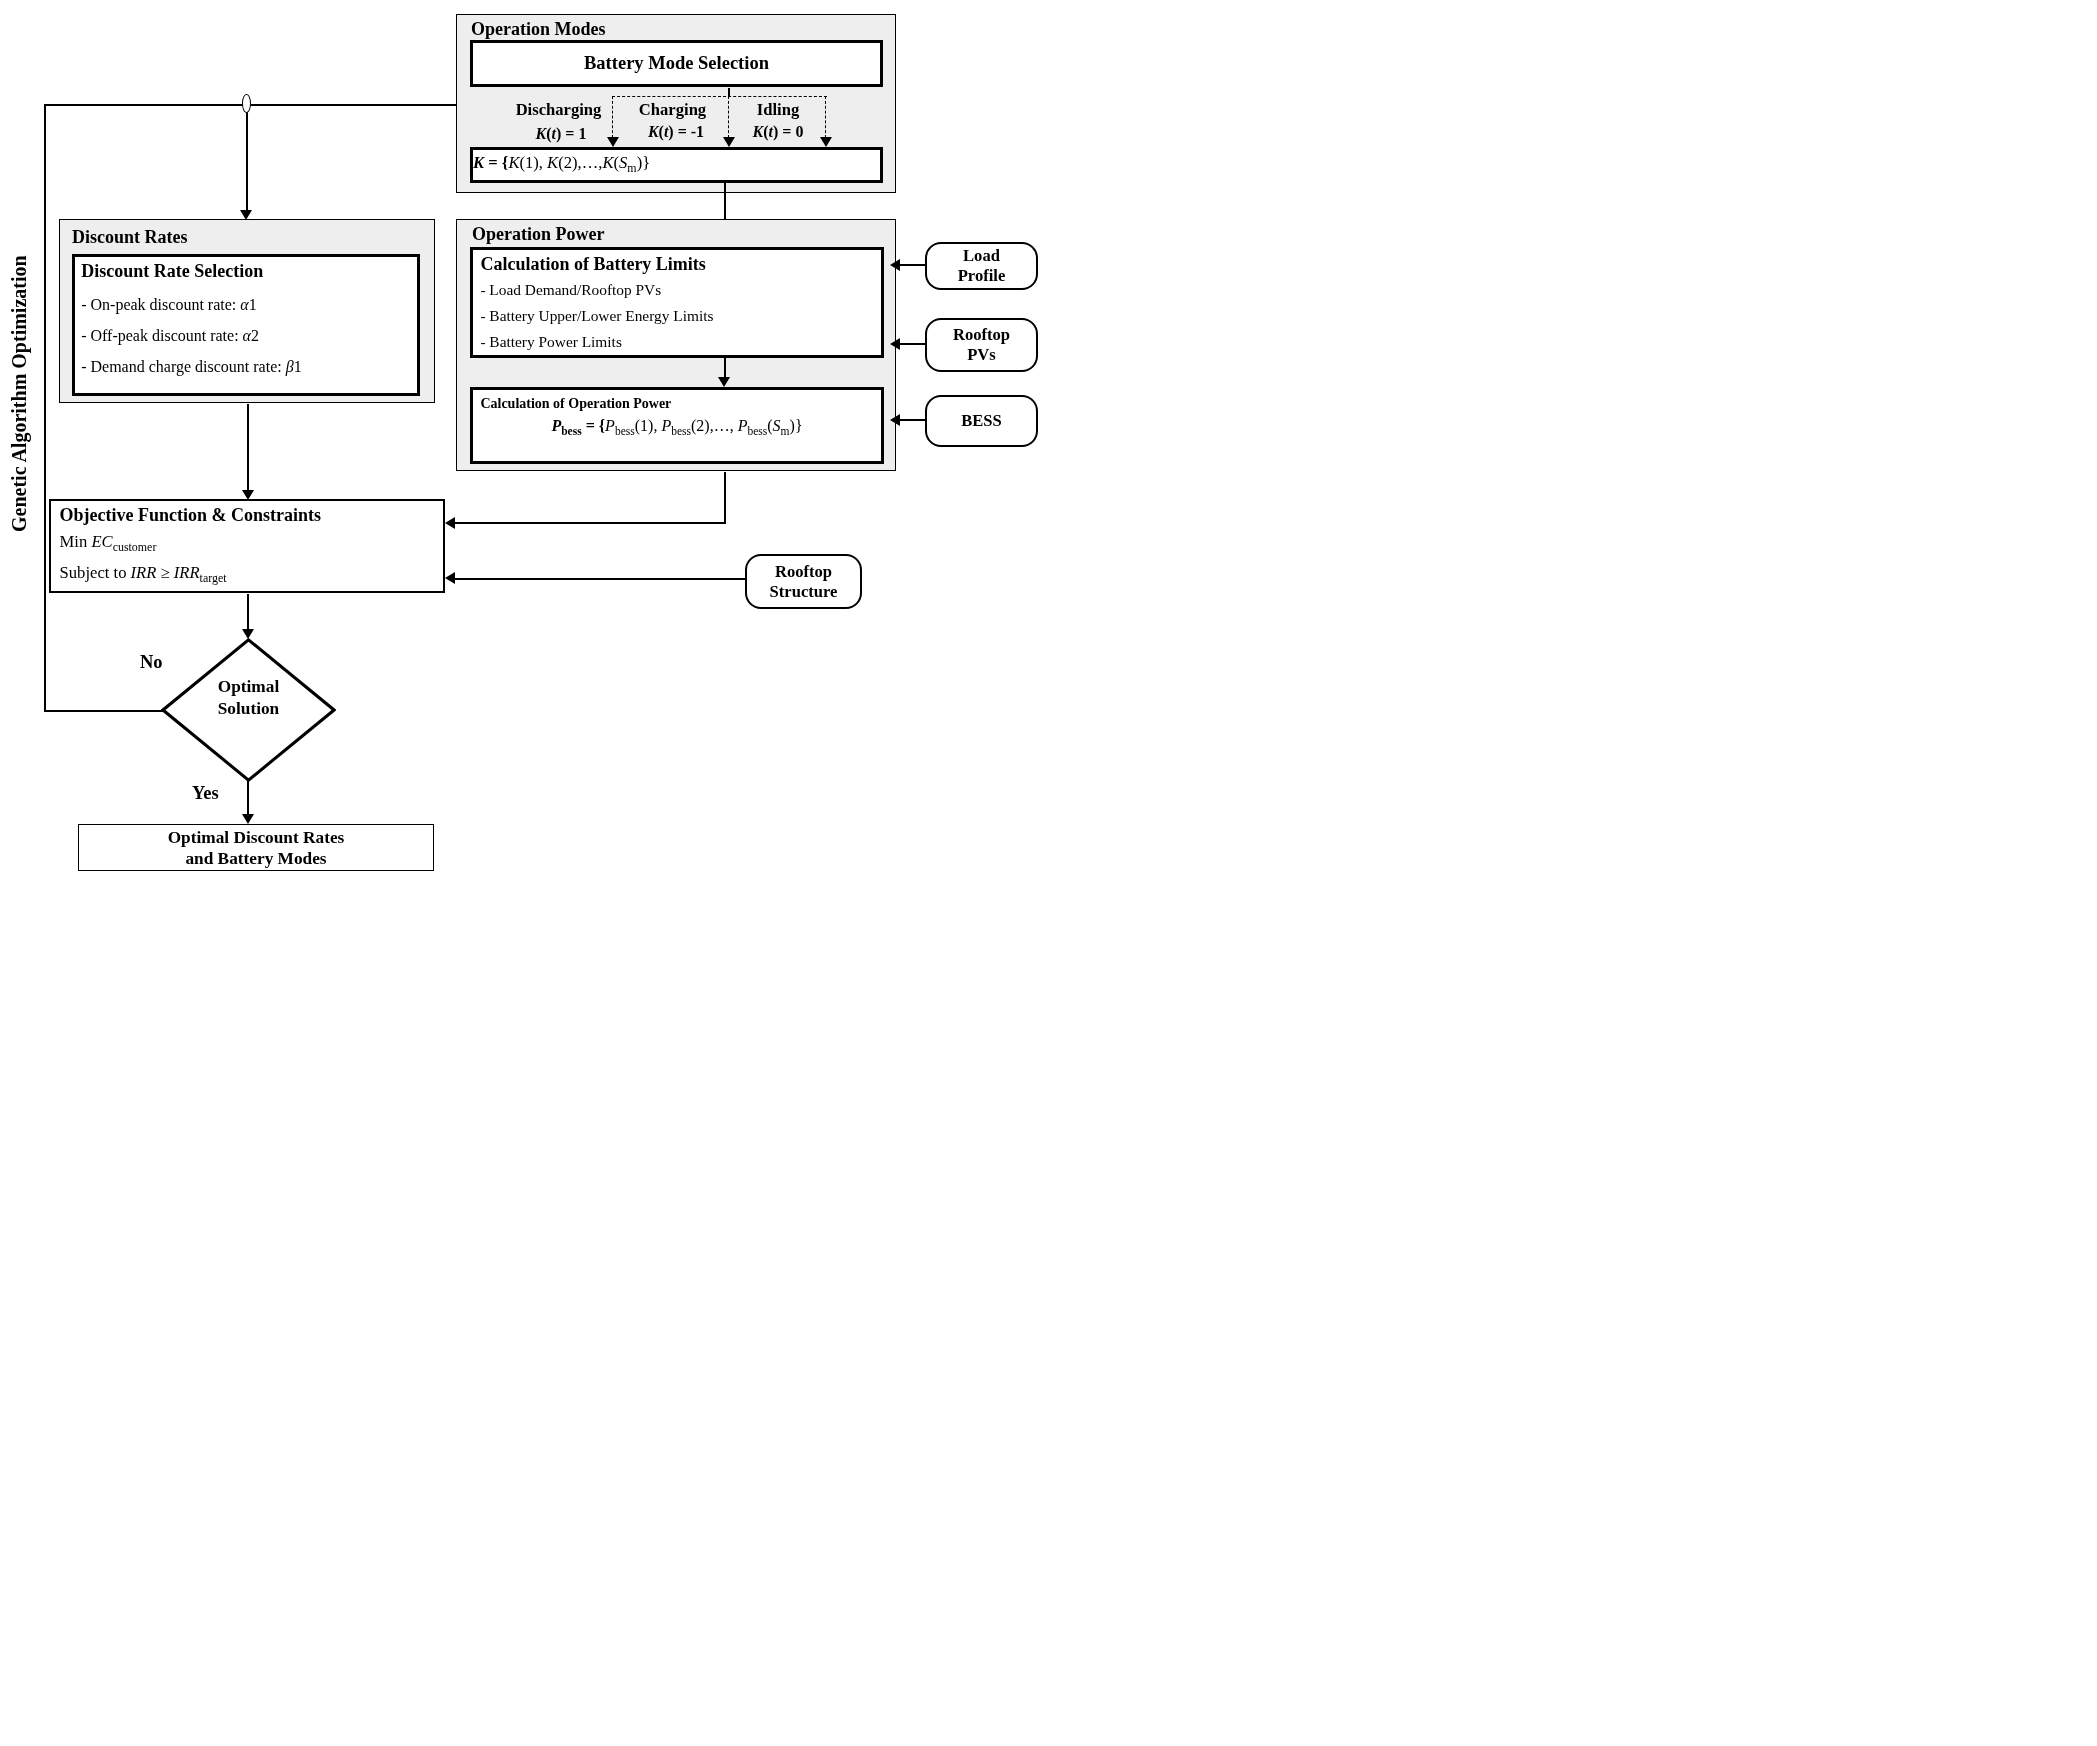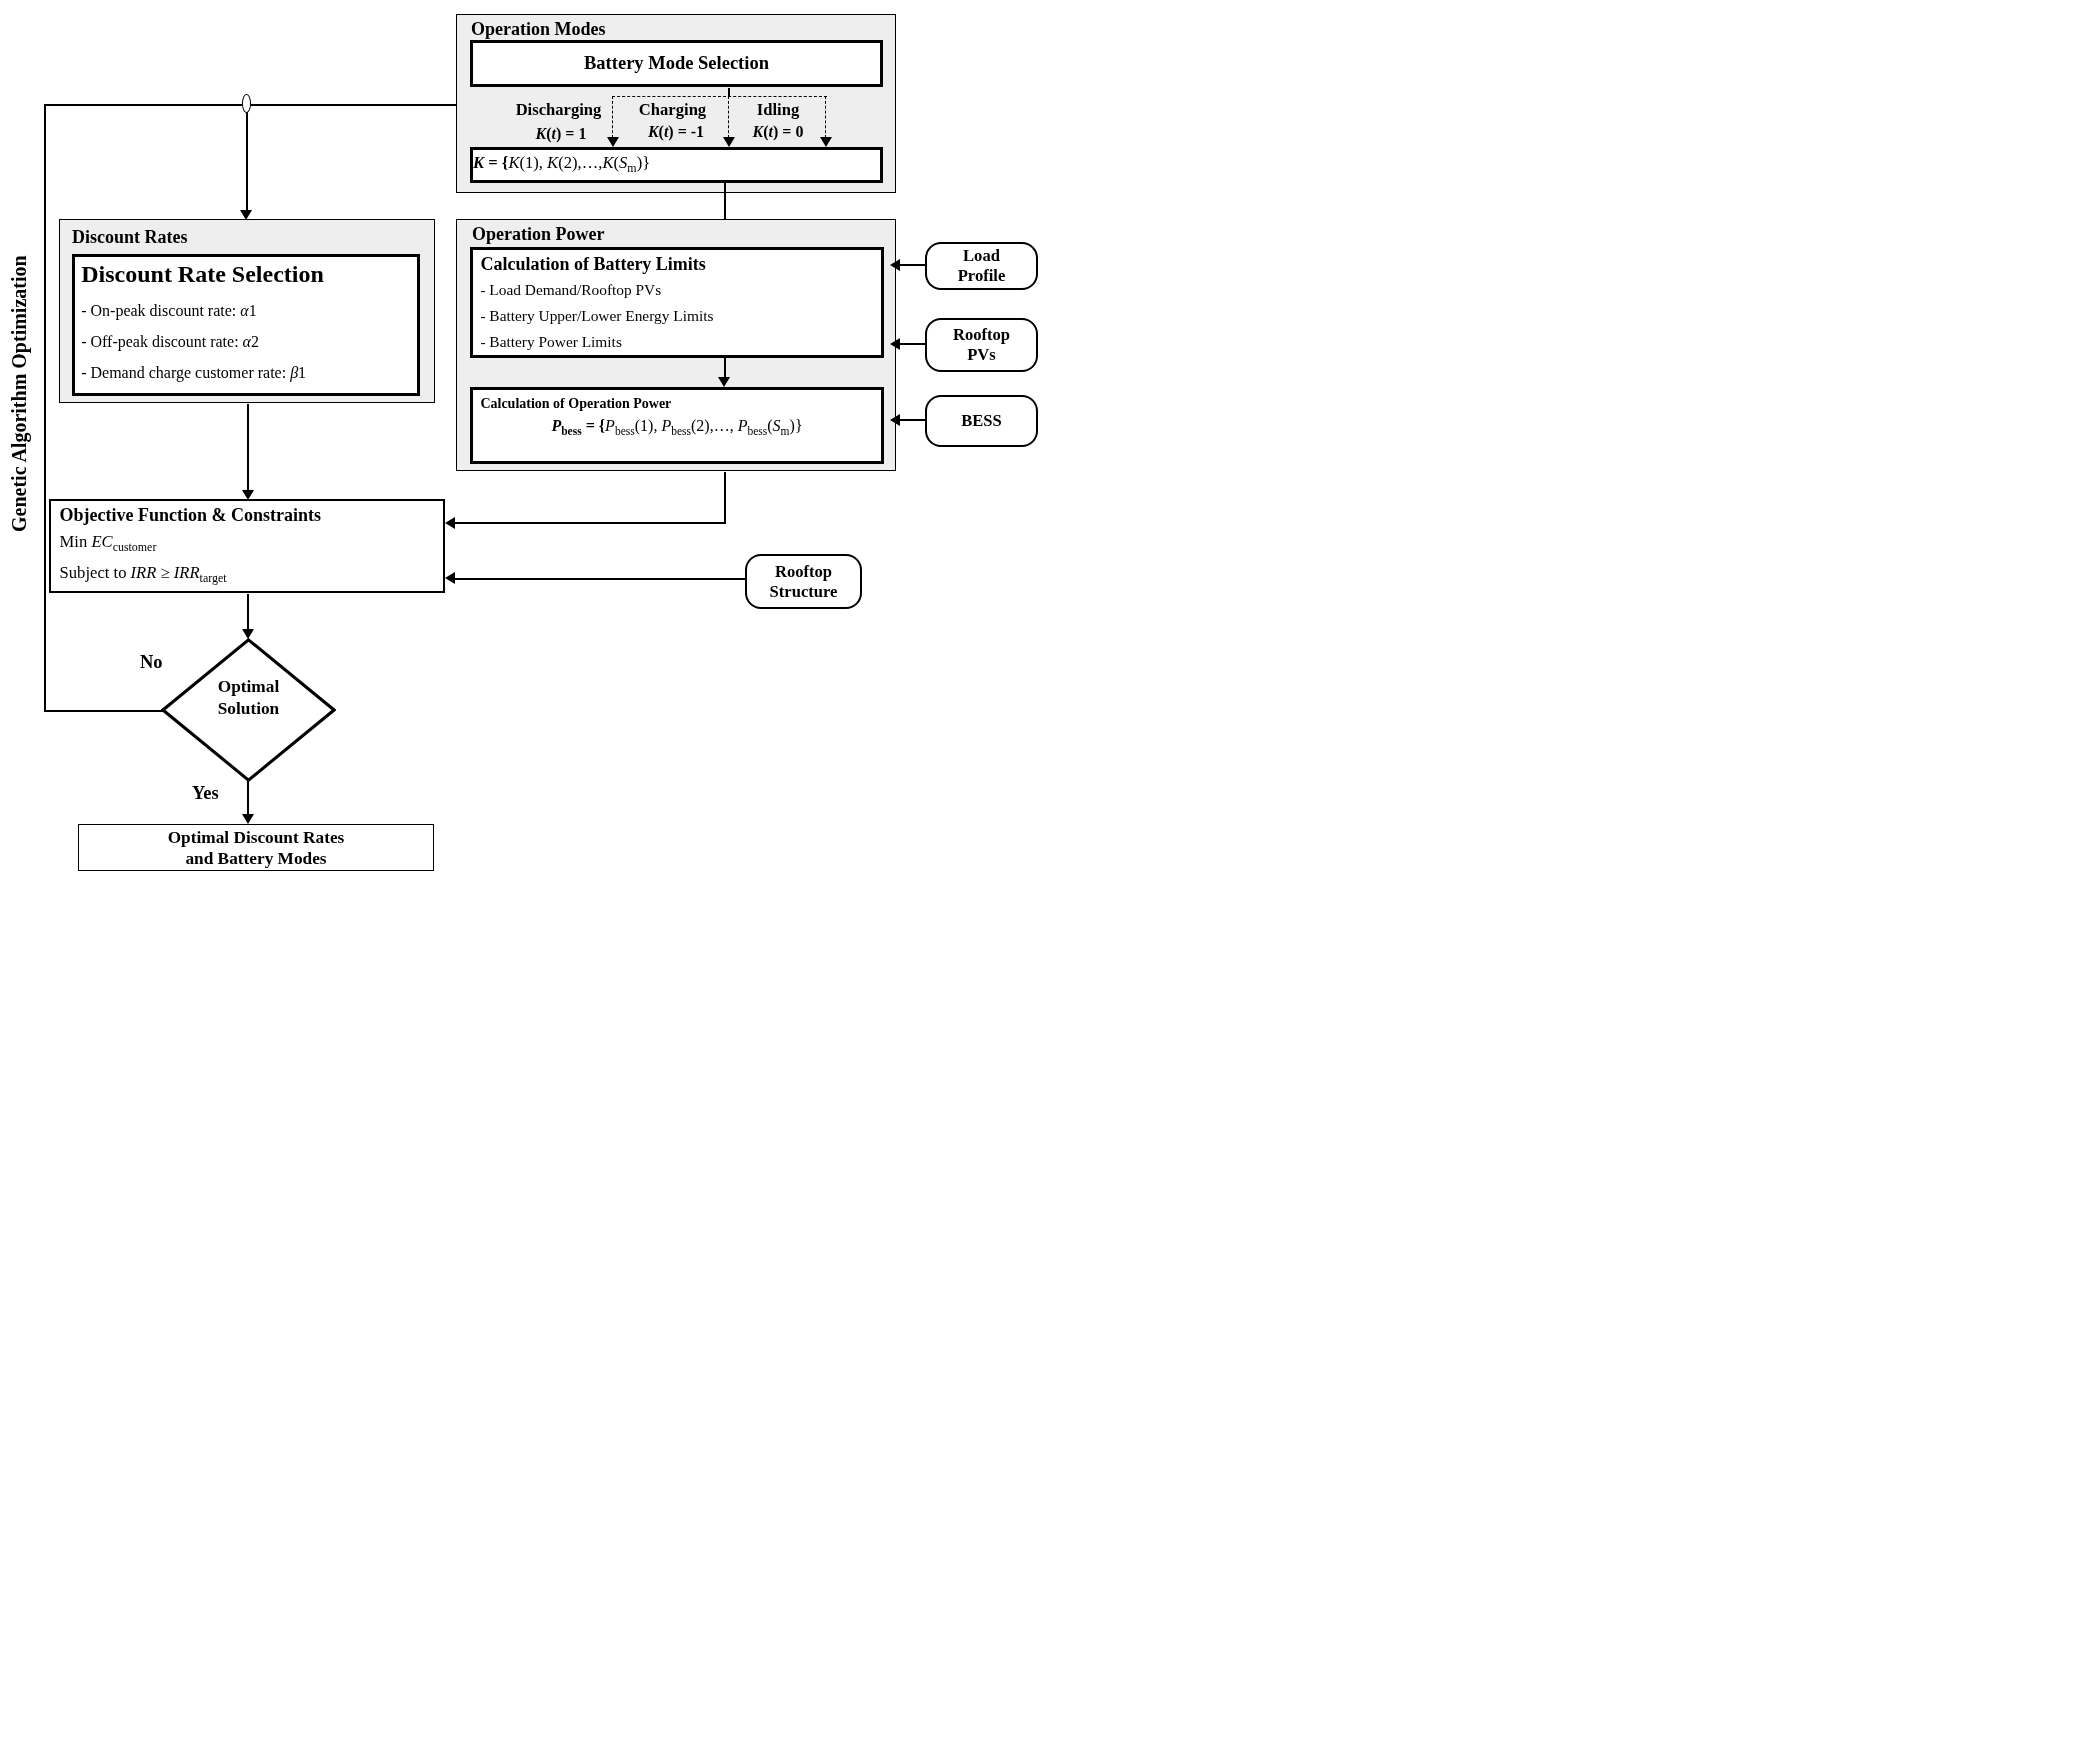--- a/index.html
+++ b/index.html
@@ -107,25 +107,25 @@
   </div>
 
   <div class="vline" style="left:724px;top:472px;width:1.8px;height:52px;"></div>
   <div class="hline" style="left:454px;top:522px;width:272px;height:1.8px;"></div>
   <div class="arrL" style="left:445px;top:517px;"></div>
 
   <div class="panel" style="left:59px;top:219px;width:376px;height:184px;"></div>
   <div class="t ptitle" style="left:72px;top:227px;">Discount Rates</div>
 
   <div class="wbox" style="left:72px;top:254px;width:348px;height:142px;">
-    <div style="padding:3.7px 0 0 6.2px;font-size:24px;font-weight:bold;">Discount Rate Selection</div>
+    <div style="padding:3.7px 0 0 6.2px;font-size:18px;font-weight:bold;">Discount Rate Selection</div>
     <div style="padding:7.4px 0 0 6.2px;font-size:16px;line-height:31px;">
       <div><span class="rt-n">- On-peak discount rate: </span><span class="rt-i">α</span><span class="rt-n">1</span></div>
       <div><span class="rt-n">- Off-peak discount rate: </span><span class="rt-i">α</span><span class="rt-n">2</span></div>
-      <div><span class="rt-n">- Demand charge customer rate: </span><span class="rt-i">β</span><span class="rt-n">1</span></div>
+      <div><span class="rt-n">- Demand charge discount rate: </span><span class="rt-i">β</span><span class="rt-n">1</span></div>
     </div>
   </div>
 
   <div class="vline" style="left:247px;top:404px;width:1.8px;height:87px;"></div>
   <div class="arrD" style="left:242px;top:490px;"></div>
 
   <div class="wbox" style="left:49px;top:499px;width:396px;height:94px;border-width:2.5px;">
     <div style="padding:3.7px 0 0 8.6px;font-size:18px;font-weight:bold;">Objective Function &amp; Constraints</div>
     <div style="padding:6.2px 0 0 8.6px;font-size:16.6px;"><span class="rt-n">Min </span><span class="rt-i">EC</span><span class="rt-sub">customer</span></div>
     <div style="padding:7.4px 0 0 8.6px;font-size:16.6px;"><span class="rt-n">Subject to </span><span class="rt-i">IRR</span><span class="rt-n"> ≥ </span><span class="rt-i">IRR</span><span class="rt-sub">target</span></div>

